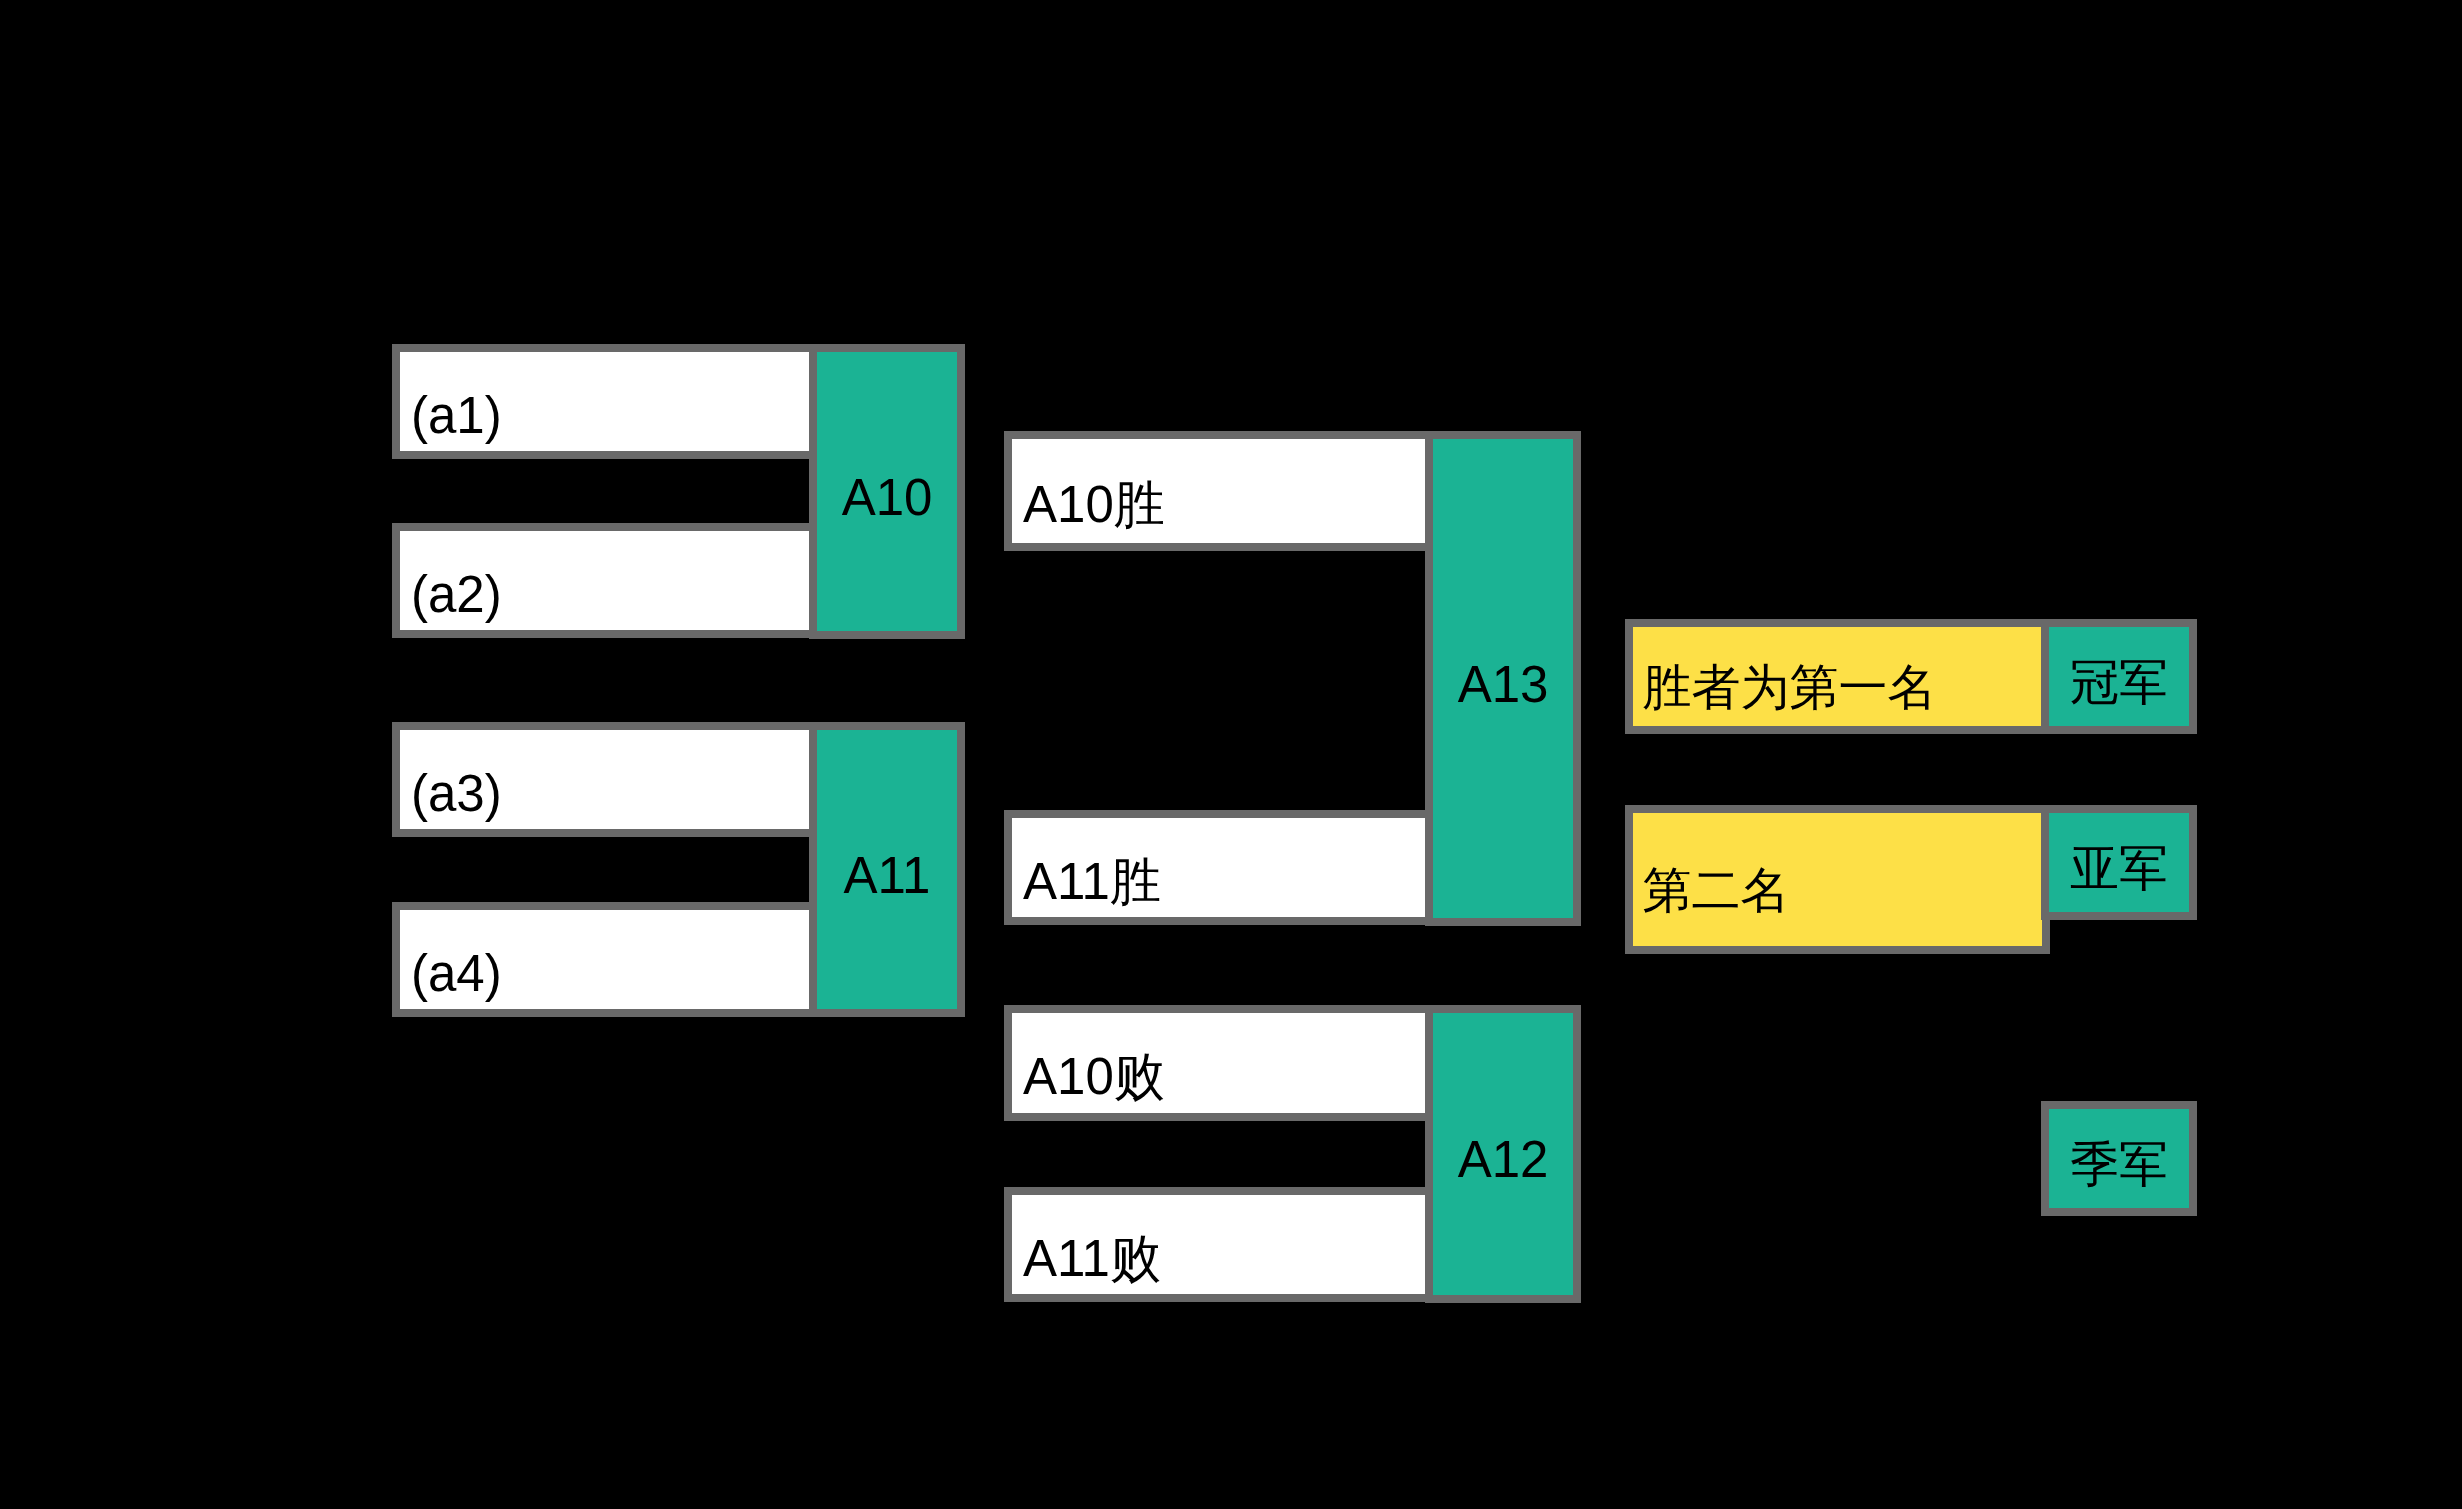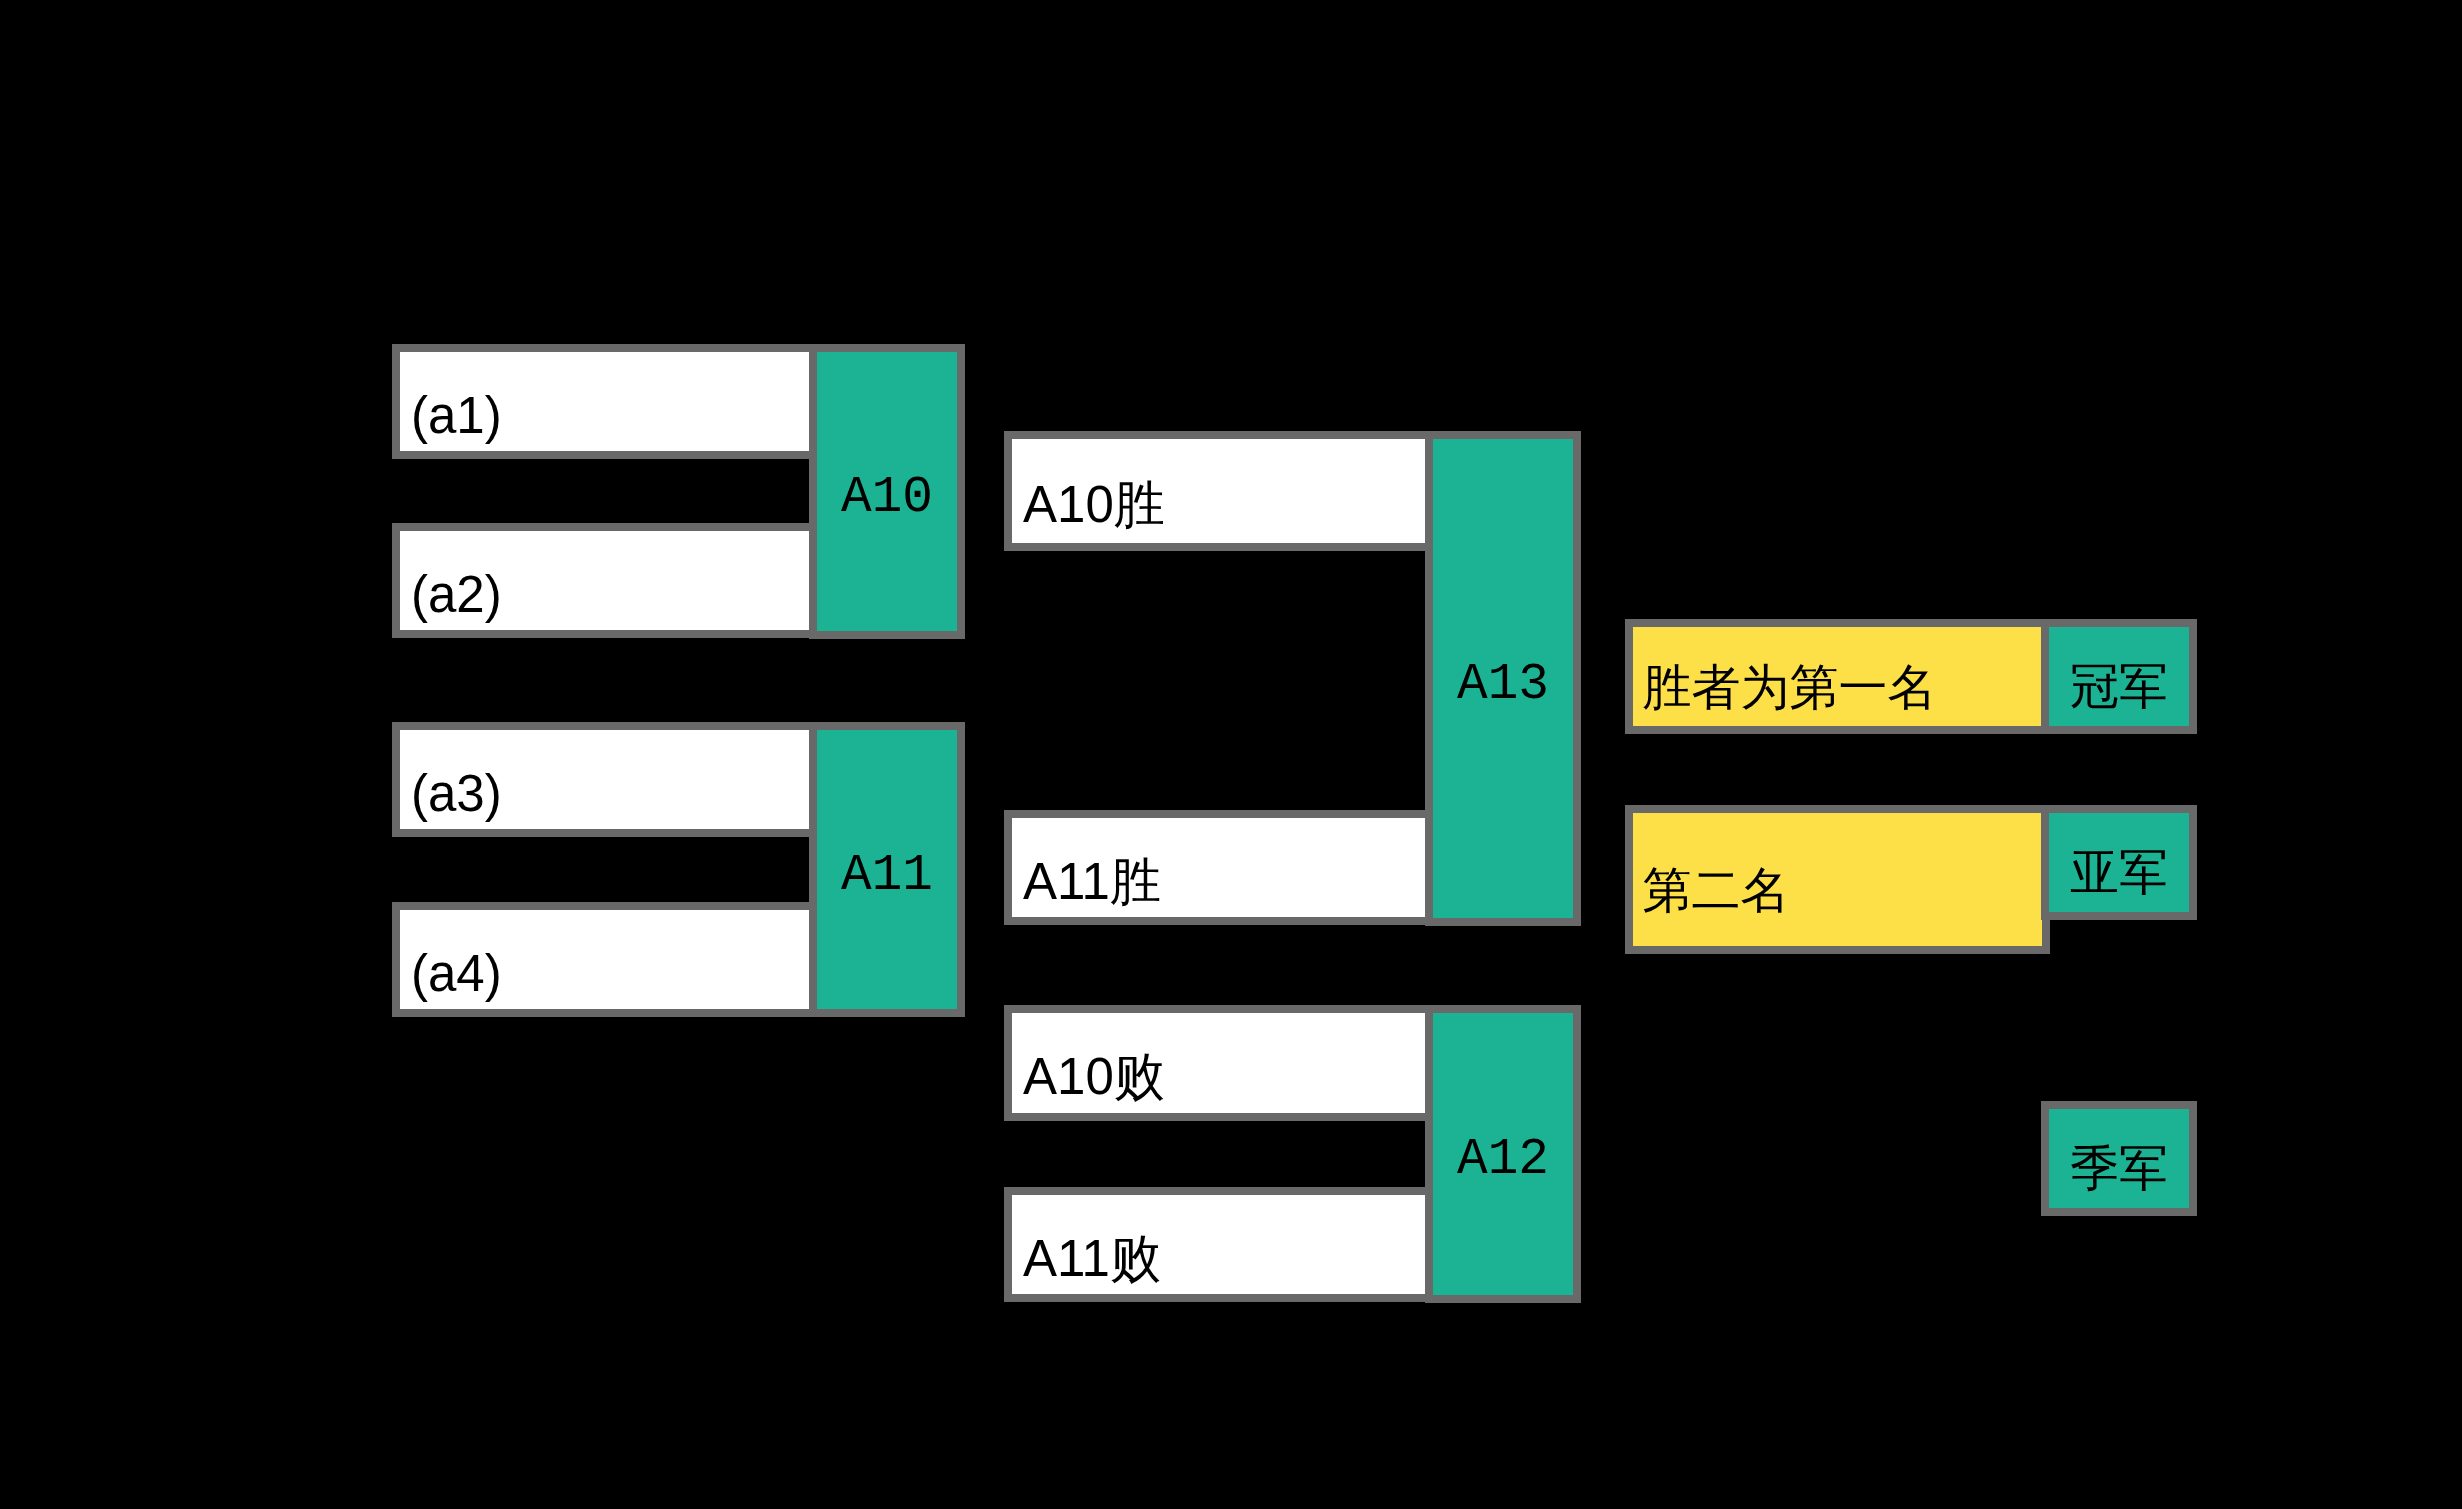--- a/index.html
+++ b/index.html
@@ -27,37 +27,37 @@
     padding-left:11px;
     padding-top:27px;
     font-family:"Liberation Sans","DejaVu Sans",sans-serif;
   }
   
   .match{
     background:#1BB394;
     font-size:51px;
     justify-content:center;
     padding-top:11px;
-    font-family:Liberation Mono, monospace;
+    font-family:Liberation Sans, sans-serif;
   }
   
   .result{
     background:#fde047;
     font-size:49px;
     padding-left:9.5px;
     padding-top:22px;
     font-family:"Liberation Serif","DejaVu Serif",serif;
   }
   
   .medal{
     background:#1BB394;
     font-size:49px;
     justify-content:center;
     padding-top:19px;
-    font-family:Liberation Serif, serif;
+    font-family:Liberation Mono, monospace;
   }
   .txt{white-space:nowrap;}
 </style>
 </head>
 <body>
 
 <div class="stage">
 
   <div class="box slot" style="left:392px;top:344px;width:426px;height:115px">
     <span class="txt">(a1)</span>

